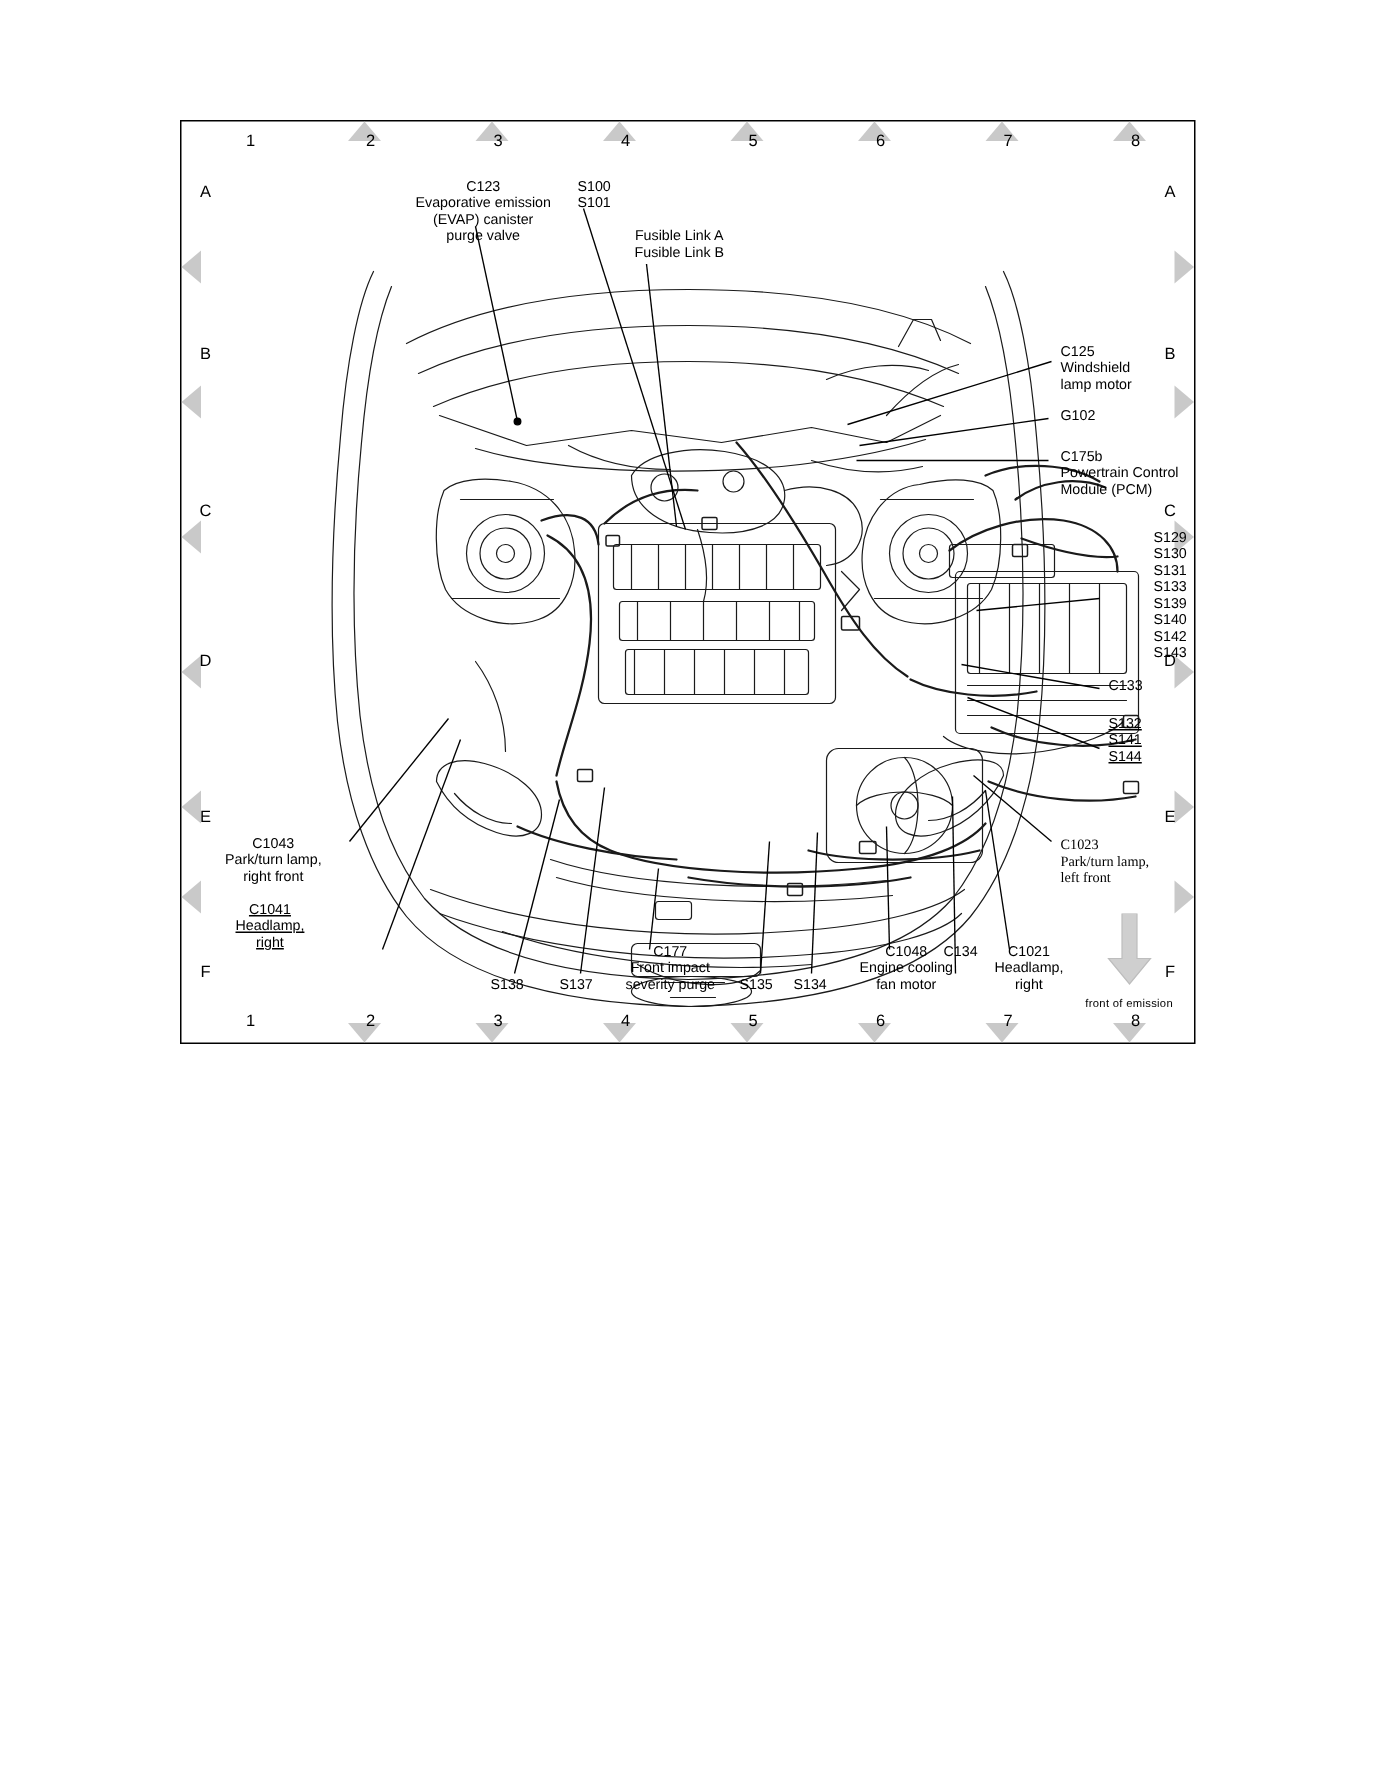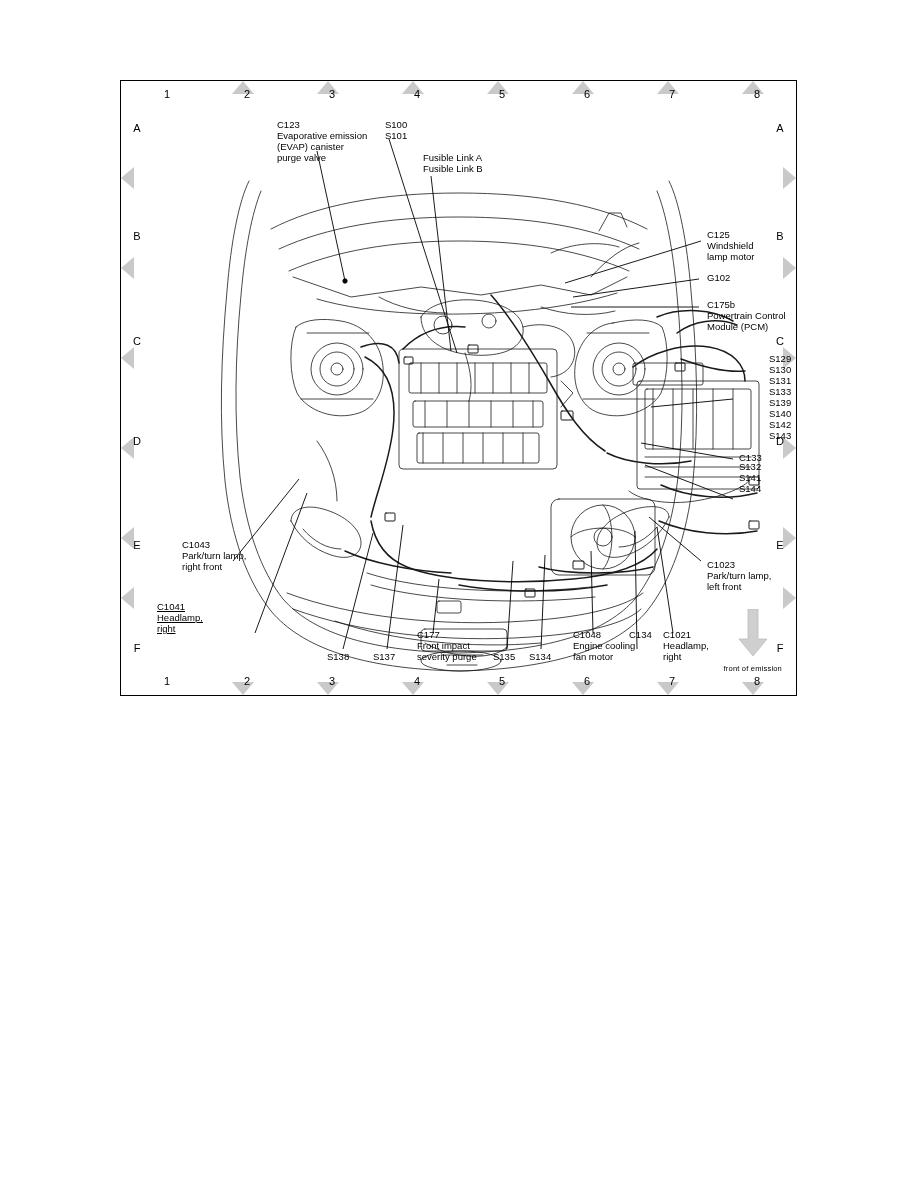--- a/index.html
+++ b/index.html
@@ -75,20 +75,21 @@
     right: 0px;
   }
 
   
   .label {
     position: absolute;
     font-size: 9.5px;
     line-height: 11px;
     white-space: pre-line;
     color: #000;
+    text-align: center;
   }
   .label.r { text-align: left; }
 
   
   #art {
     position: absolute;
     left: 0; top: 0;
     width: 677px;
     height: 616px;
     pointer-events: none;
@@ -374,28 +375,28 @@
 Module (PCM)</div>
     <div class="label r" style="left:648px; top:272px;">S129
 S130
 S131
 S133
 S139
 S140
 S142
 S143</div>
     <div class="label r" style="left:618px; top:371px;text-align:right;">C133</div>
-    <div class="label r" style="left:618px; top:380px;">S132
+    <div class="label r" style="left:618px; top:396px;text-decoration:underline;">S132
 S141
 S144</div>
-    <div class="label r" style="left:586px; top:478px;">C1023
+    <div class="label r" style="left:586px; top:478px;font-family:Liberation Serif, serif;">C1023
 Park/turn lamp,
 left front</div>
 
-    <div class="label" style="left:29px; top:458px;margin-left:32px;">C1043
+    <div class="label" style="left:29px; top:476px;">C1043
 Park/turn lamp,
 right front</div>
     <div class="label" style="left:36px; top:520px;text-decoration:underline;">C1041
 Headlamp,
 right</div>
     <div class="label" style="left:206px; top:570px;">S138</div>
     <div class="label" style="left:252px; top:570px;">S137</div>
     <div class="label" style="left:296px; top:548px;">C177
 Front impact
 severity purge</div>

